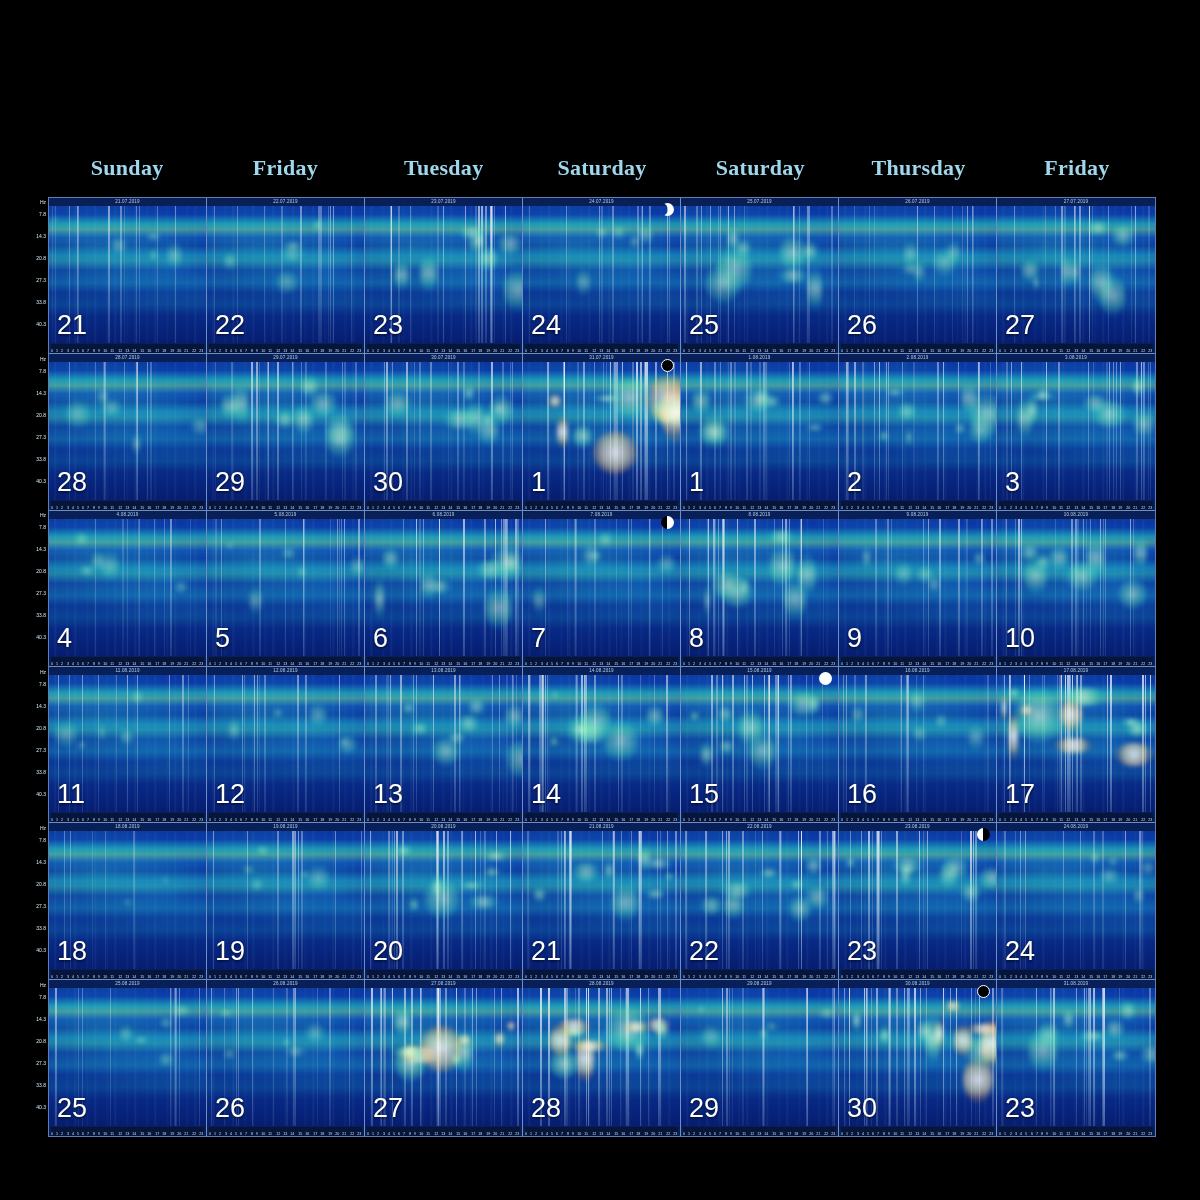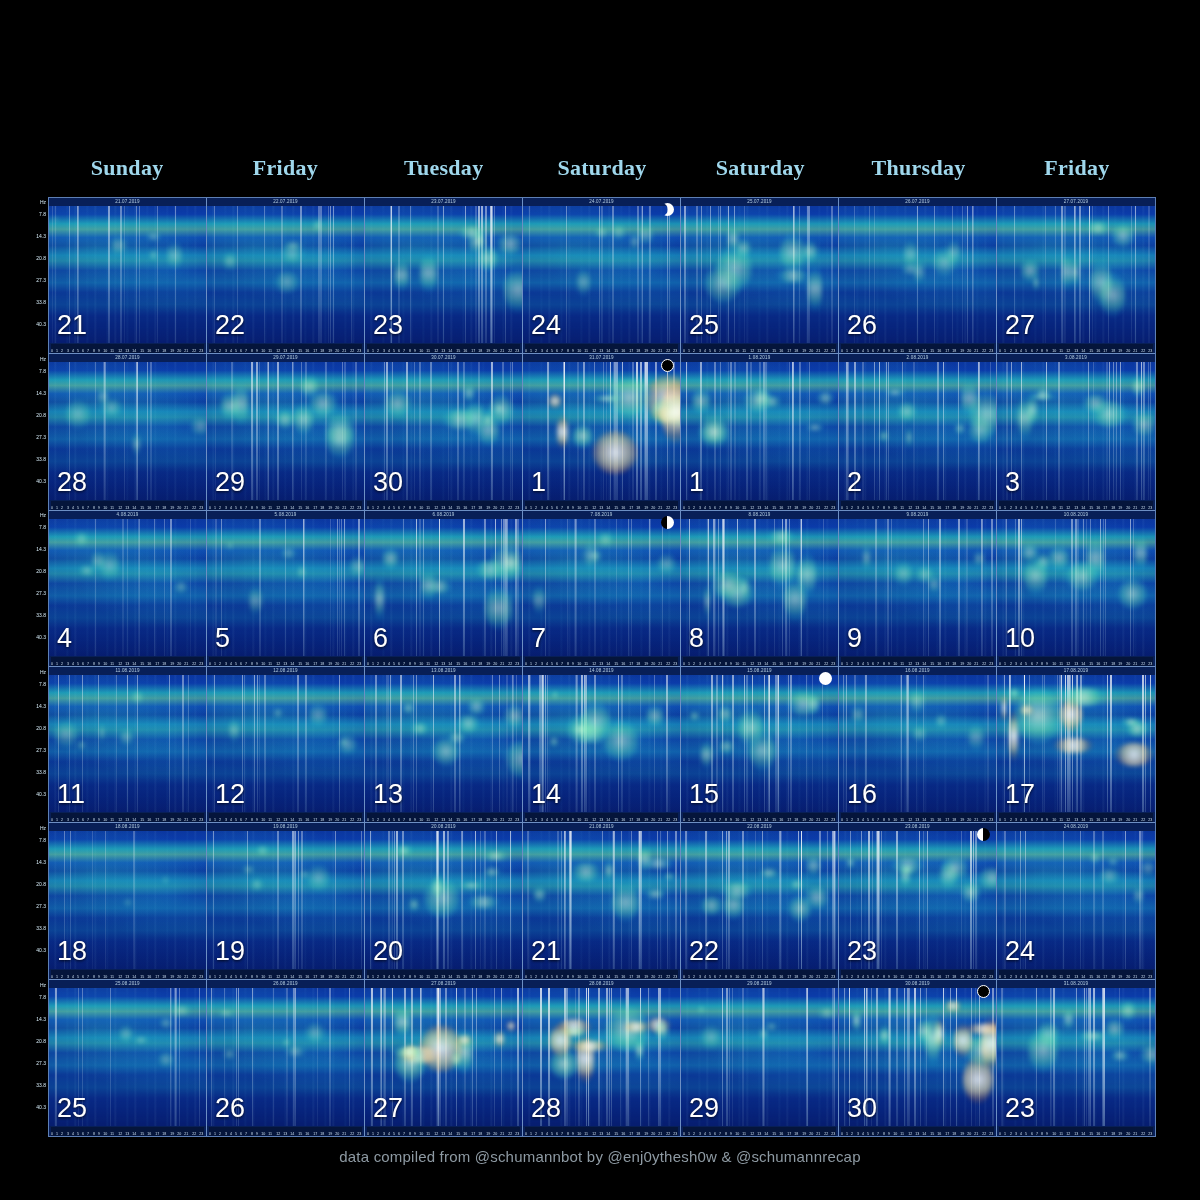--- a/index.html
+++ b/index.html
@@ -2673,15 +2673,14 @@
           <span>19</span>
           <span>20</span>
           <span>21</span>
           <span>22</span>
           <span>23</span>
         </div>
         <div class="daynum">23</div>
       </div>
     </div>
 
-  <div id="credit">data compiled from @schumannbot by @enj0ythesh0w &amp; @schumannrecap</div>
 
 </div>
 
 </body></html>

